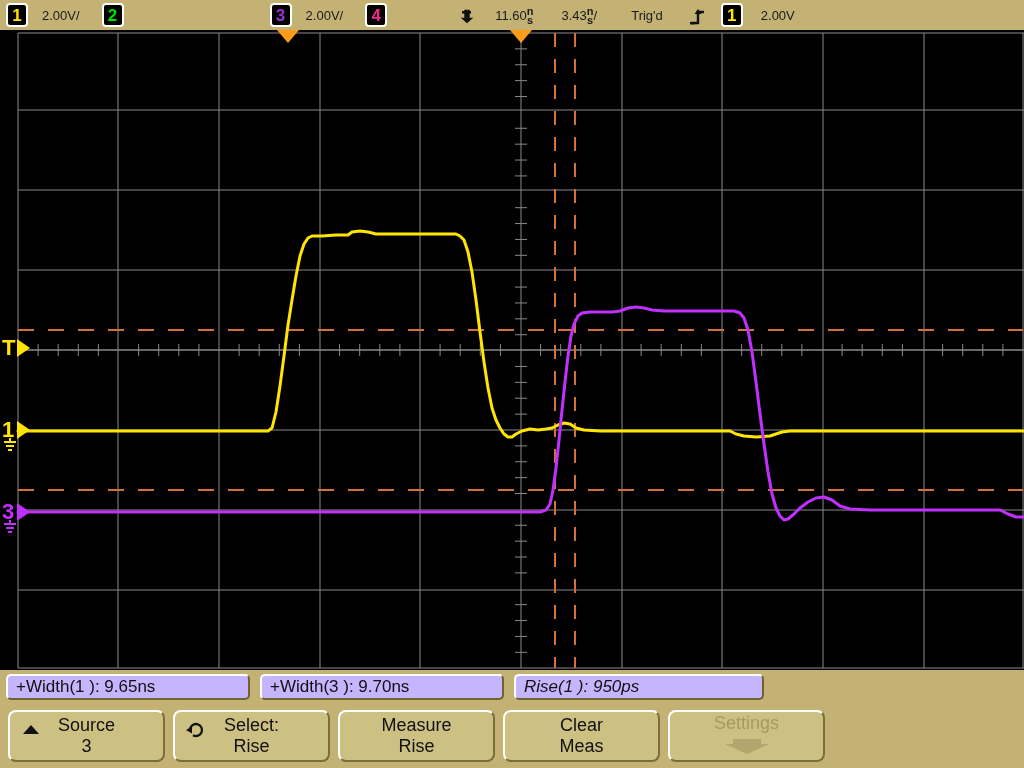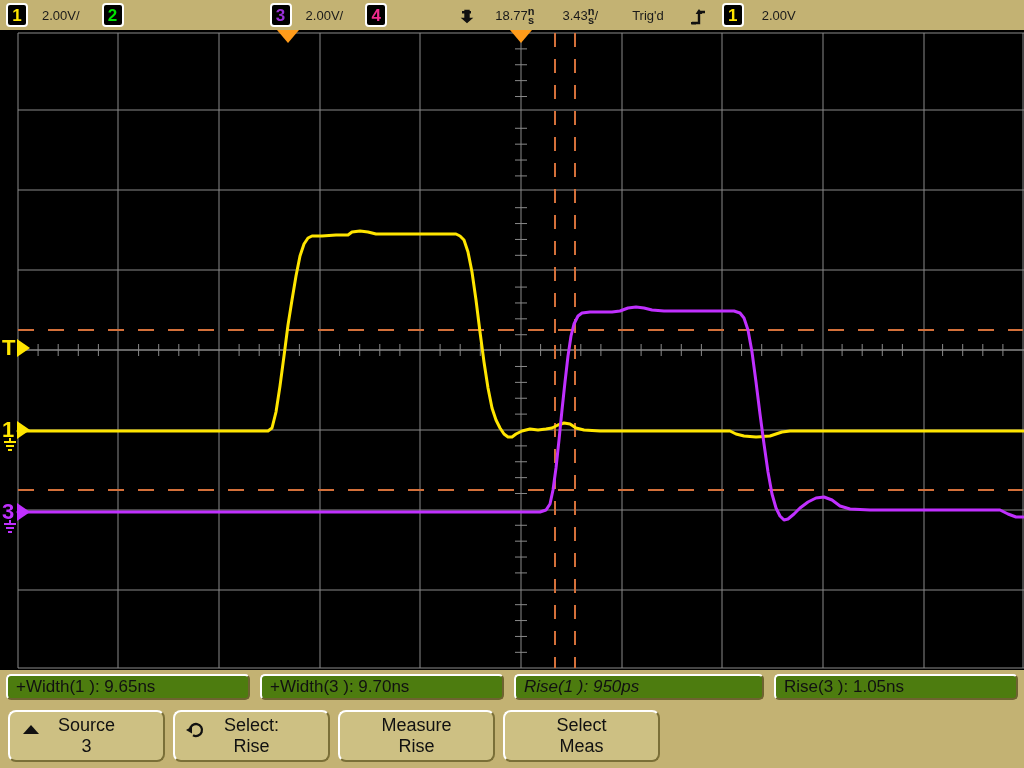--- a/index.html
+++ b/index.html
@@ -23,21 +23,21 @@
              font-weight:bold;color:#1a1a1a;vertical-align:middle;
              position:relative;top:1px;}
 
   
   #plot{position:absolute;left:0;top:30px;width:1024px;height:640px;background:#000;}
   #plot svg{display:block;}
 
   
   .measbar{position:absolute;left:0;top:670px;width:1024px;height:34px;
            background:#c3b273;display:flex;align-items:center;}
-  .measbox{height:26px;margin:0 4px 0 6px;background:#4d7c0f;
+  .measbox{height:26px;margin:0 4px 0 6px;background:#c4b5fd;
            border:2px solid #ffffff;border-right-color:#6d6330;
            border-bottom-color:#6d6330;border-radius:5px;
            display:flex;align-items:center;padding:0 8px;
            font-size:17px;color:#111;box-sizing:border-box;white-space:nowrap;}
   .mw1{width:244px;} .mw2{width:244px;text-align:center;} .mw3{width:250px;font-style:italic;} .mw4{width:244px;}
 
   
   .keybar{position:absolute;left:0;top:704px;width:1024px;height:64px;
           background:#c3b273;display:flex;align-items:center;}
   .softkey{position:relative;width:157px;height:52px;margin-left:8px;
@@ -75,21 +75,21 @@
     <div style="width:72px"></div>
 
     <span style="display:inline-block;width:20px;height:20px;position:relative;top:3px;">
       <svg width="20" height="20" viewBox="0 0 20 20">
         <path d="M13 3 L13 12 L17 12 L10 18 L3 12 L7 12 L7 3 Z" transform="translate(-1,-1) scale(0.9)" fill="#111"></path>
         <rect x="3" y="3" width="9" height="2.5" fill="#111"></rect>
       </svg>
     </span>
 
     <div style="width:16px"></div>
-    <span class="tbtext">18.77</span>
+    <span class="tbtext">11.60</span>
     <span class="unitstack">
       <span>n</span>
       <span>s</span>
     </span>
 
     <div style="width:28px"></div>
     <span class="tbtext">3.43</span>
     <span class="unitstack">
       <span>n</span>
       <span>s</span>
@@ -267,21 +267,20 @@
             </g>
           </g>
         </g>
     </svg>
   </div>
 
   <div class="measbar">
     <div class="measbox mw1">+Width(1 ): 9.65ns</div>
     <div class="measbox mw2">+Width(3 ): 9.70ns</div>
     <div class="measbox mw3">Rise(1 ): 950ps</div>
-    <div class="measbox mw4">Rise(3 ): 1.05ns</div>
   </div>
 
   <div class="keybar">
 
     <div class="softkey">
       <span class="sk-icon">
         <svg width="22" height="14" viewBox="0 0 22 14">
           <polygon points="11,2 19,11 3,11" fill="#111"></polygon>
         </svg>
       </span>
@@ -299,20 +298,28 @@
       <span class="kl">Select:</span>
       <span class="kl">Rise</span>
     </div>
 
     <div class="softkey">
       <span class="kl">Measure</span>
       <span class="kl">Rise</span>
     </div>
 
     <div class="softkey">
-      <span class="kl">Select</span>
+      <span class="kl">Clear</span>
       <span class="kl">Meas</span>
     </div>
 
+    <div class="softkey dim">
+      <span class="kl">Settings</span>
+      <span class="sk-arrow">
+        <svg width="52" height="20" viewBox="0 0 52 20">
+          <path d="M12 4 H40 L40 9 H48 L26 19 L4 9 H12 Z" fill="#b2a66e"></path>
+        </svg>
+      </span>
+    </div>
 
   </div>
 
 </div>
 
 </body></html>

